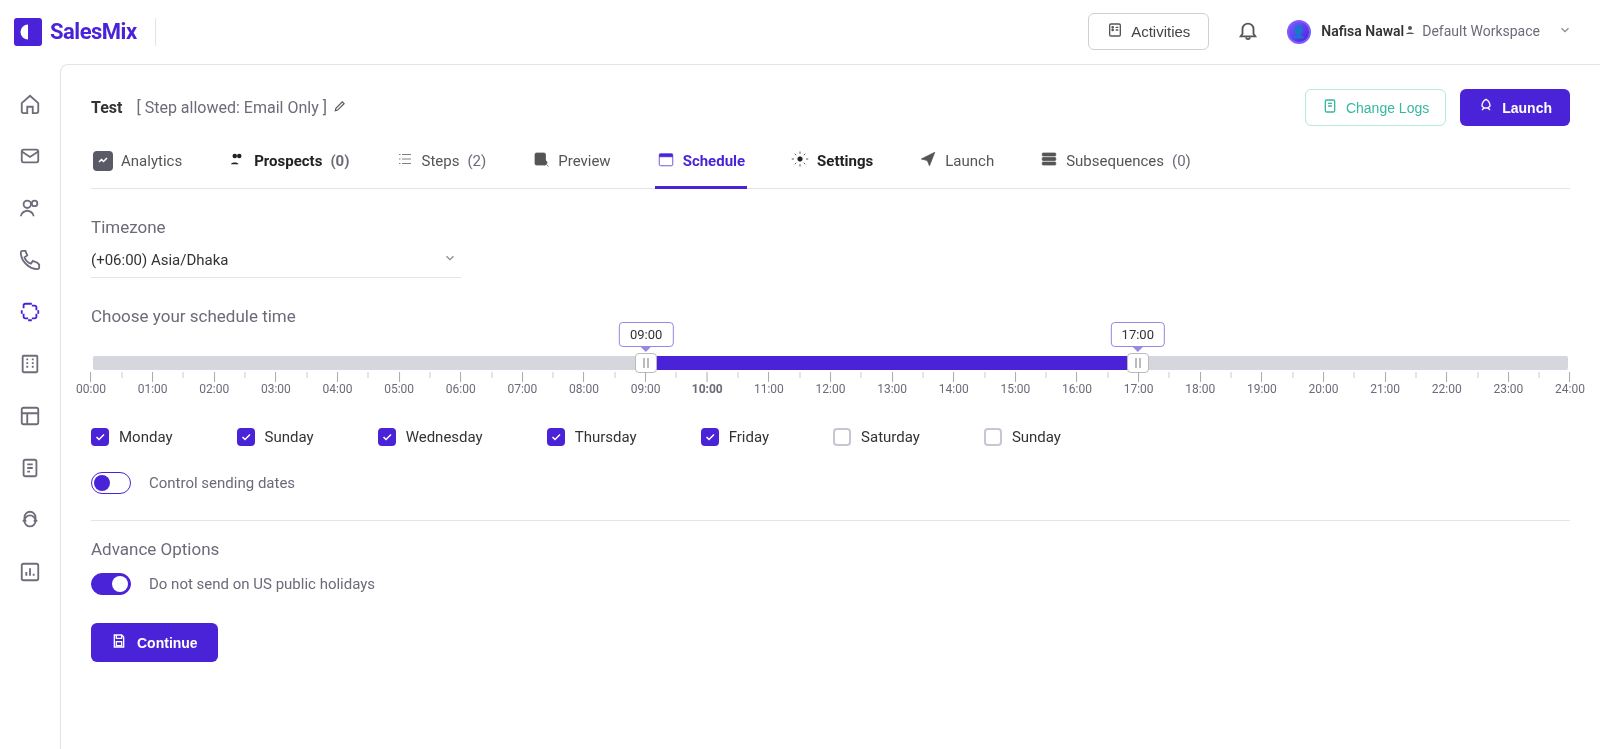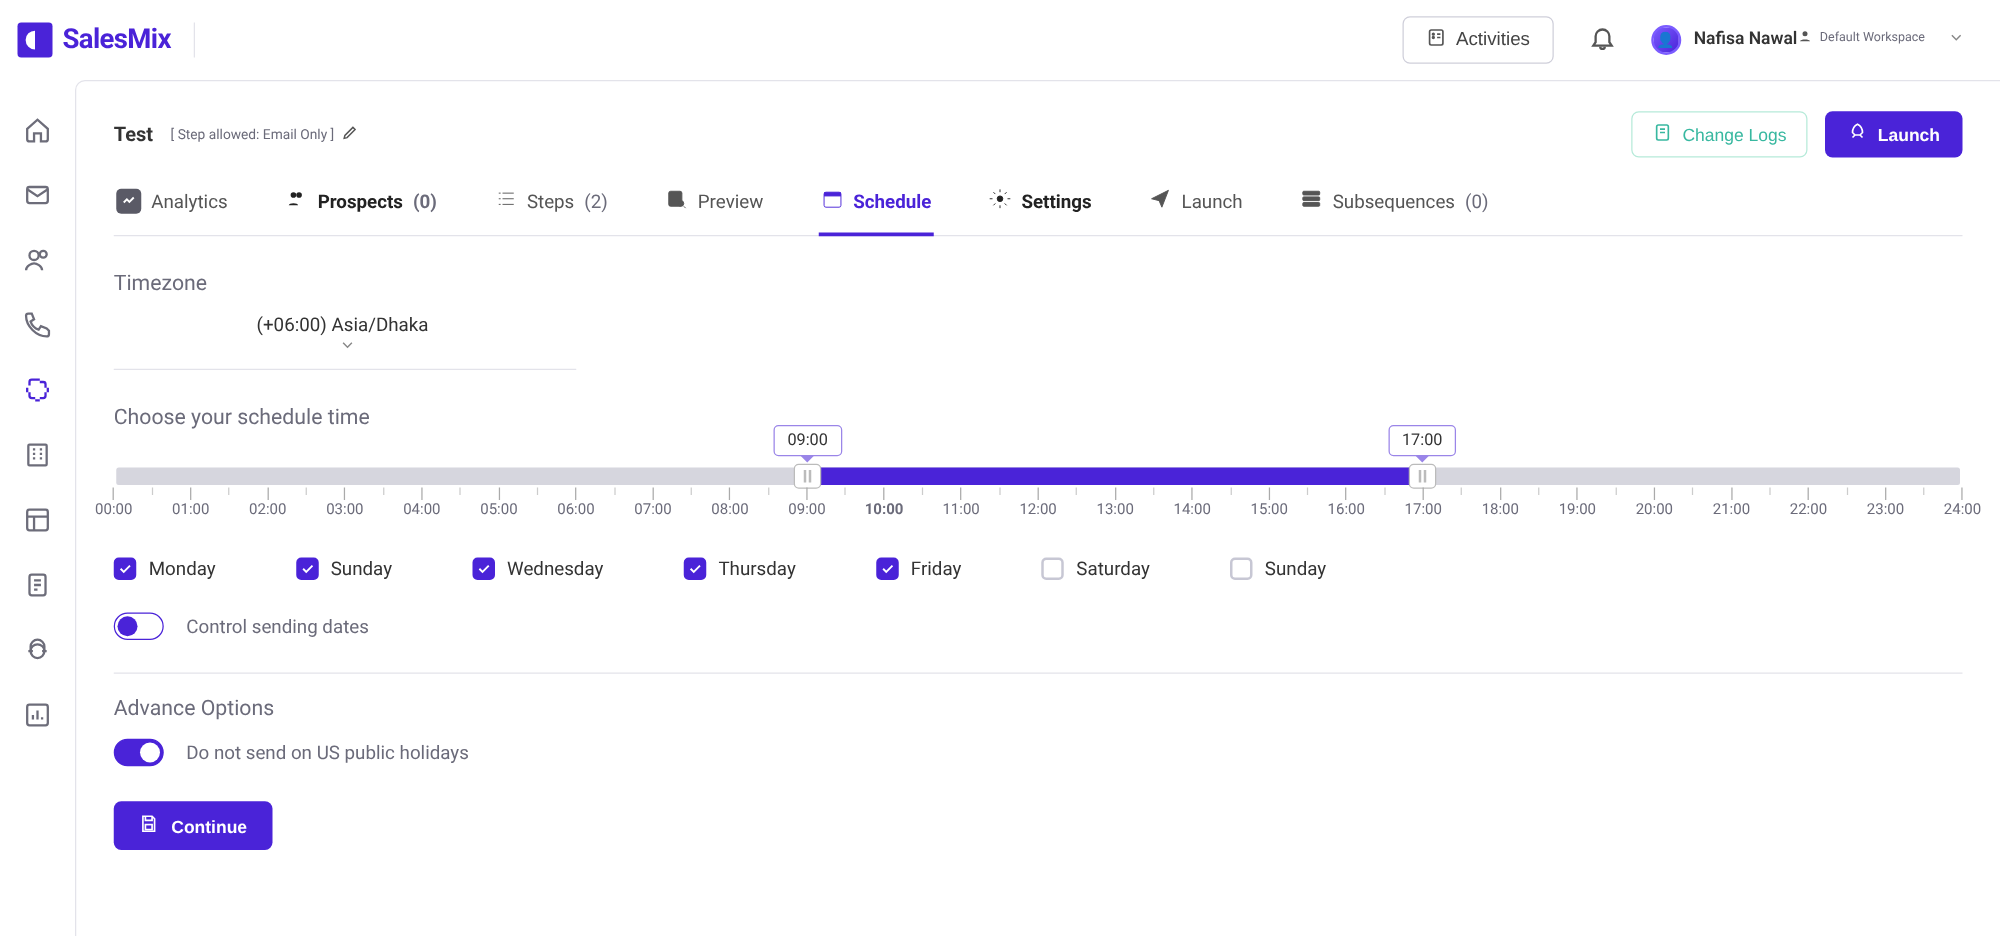--- a/index.html
+++ b/index.html
@@ -48,21 +48,21 @@
   .bell-wrap svg { width: 22px; height: 22px; stroke: #555; fill: none; stroke-width: 2; }
   .user-block { display: flex; align-items: center; gap: 10px; cursor: pointer; padding-right: 8px; }
   .avatar {
     width: 24px; height: 24px; border-radius: 50%;
     background: linear-gradient(135deg,#7b5cff,#4a23d8);
     border: 2px solid #7b5cff; display: flex; align-items: center; justify-content: center;
   }
   .avatar::after { content: "👤"; font-size: 12px; color: #fff; }
   .user-lines { display: flex; flex-direction: row; line-height: 1.2; }
   .user-name { font-weight: 600; font-size: 14px; }
-  .workspace-line { display: flex; align-items: center; gap: 6px; font-size: 10px; color: var(--muted); }
+  .workspace-line { display: flex; align-items: center; gap: 6px; font-size: 14px; color: var(--muted); }
   .workspace-line svg { width: 12px; height: 12px; fill: #555; }
   .chev { margin-left: 8px; color: #888; }
 
   
   .shell { display: flex; height: calc(749px - 64px); }
   .sidenav {
     width: 60px; display: flex; flex-direction: column; align-items: center;
     padding-top: 28px; gap: 28px;
   }
   .sidenav .nav-item {
@@ -72,21 +72,21 @@
   .sidenav .nav-item.active { color: var(--primary); }
   .sidenav svg { width: 22px; height: 22px; stroke: currentColor; fill: none; stroke-width: 2; }
 
   .main {
     flex: 1; border-left: 1px solid var(--grey-border); border-top: 1px solid var(--grey-border);
     border-radius: 8px 0 0 0; padding: 24px 30px 30px 30px; overflow: hidden;
   }
 
   .page-head { display: flex; align-items: center; margin-bottom: 18px; }
   .page-title { font-weight: 700; font-size: 16px; }
-  .step-note { font-size: 11px; color: var(--muted); margin-left: 14px; }
+  .step-note { font-size: 16px; color: var(--muted); margin-left: 14px; }
   .edit-pencil { margin-left: 6px; cursor: pointer; }
   .edit-pencil svg { width: 14px; height: 14px; stroke: #555; fill: none; stroke-width: 2; }
   .head-spacer { flex: 1; }
   .btn-change-logs {
     border: 1px solid #b6ead9; color: var(--teal); background: #fff;
     padding: 8px 16px; border-radius: 6px; display: flex; align-items: center; gap: 8px;
     font-size: 14px; cursor: pointer;
   }
   .btn-change-logs svg { width: 16px; height: 16px; stroke: var(--teal); fill: none; stroke-width: 2; }
   .btn-launch {
@@ -111,21 +111,21 @@
     display: flex; align-items: center; justify-content: center;
   }
   .tab .icon-box svg { width: 12px; height: 12px; stroke: #fff; fill: none; stroke-width: 3; }
   .tab.bold .icon-head { color: #222; }
 
   .section-label { font-size: 17px; color: var(--muted); margin-top: 28px; }
   .tz-select {
     display: flex; align-items: center; justify-content: space-between;
     width: 370px; padding: 10px 4px 8px 0;
     border-bottom: 1px solid var(--grey-border);
-    font-size: 15px; color: #333; cursor: pointer; margin-top: 4px; flex-direction: column;
+    font-size: 15px; color: #333; cursor: pointer; margin-top: 4px;
   }
   .tz-select .chev { color: #888; }
 
   
   .slider-wrap { position: relative; margin-top: 18px; }
   .slider-track {
     position: relative; height: 14px; background: #d6d6de; border-radius: 2px;
     margin: 30px 2px 0 2px;
   }
   .slider-fill {

